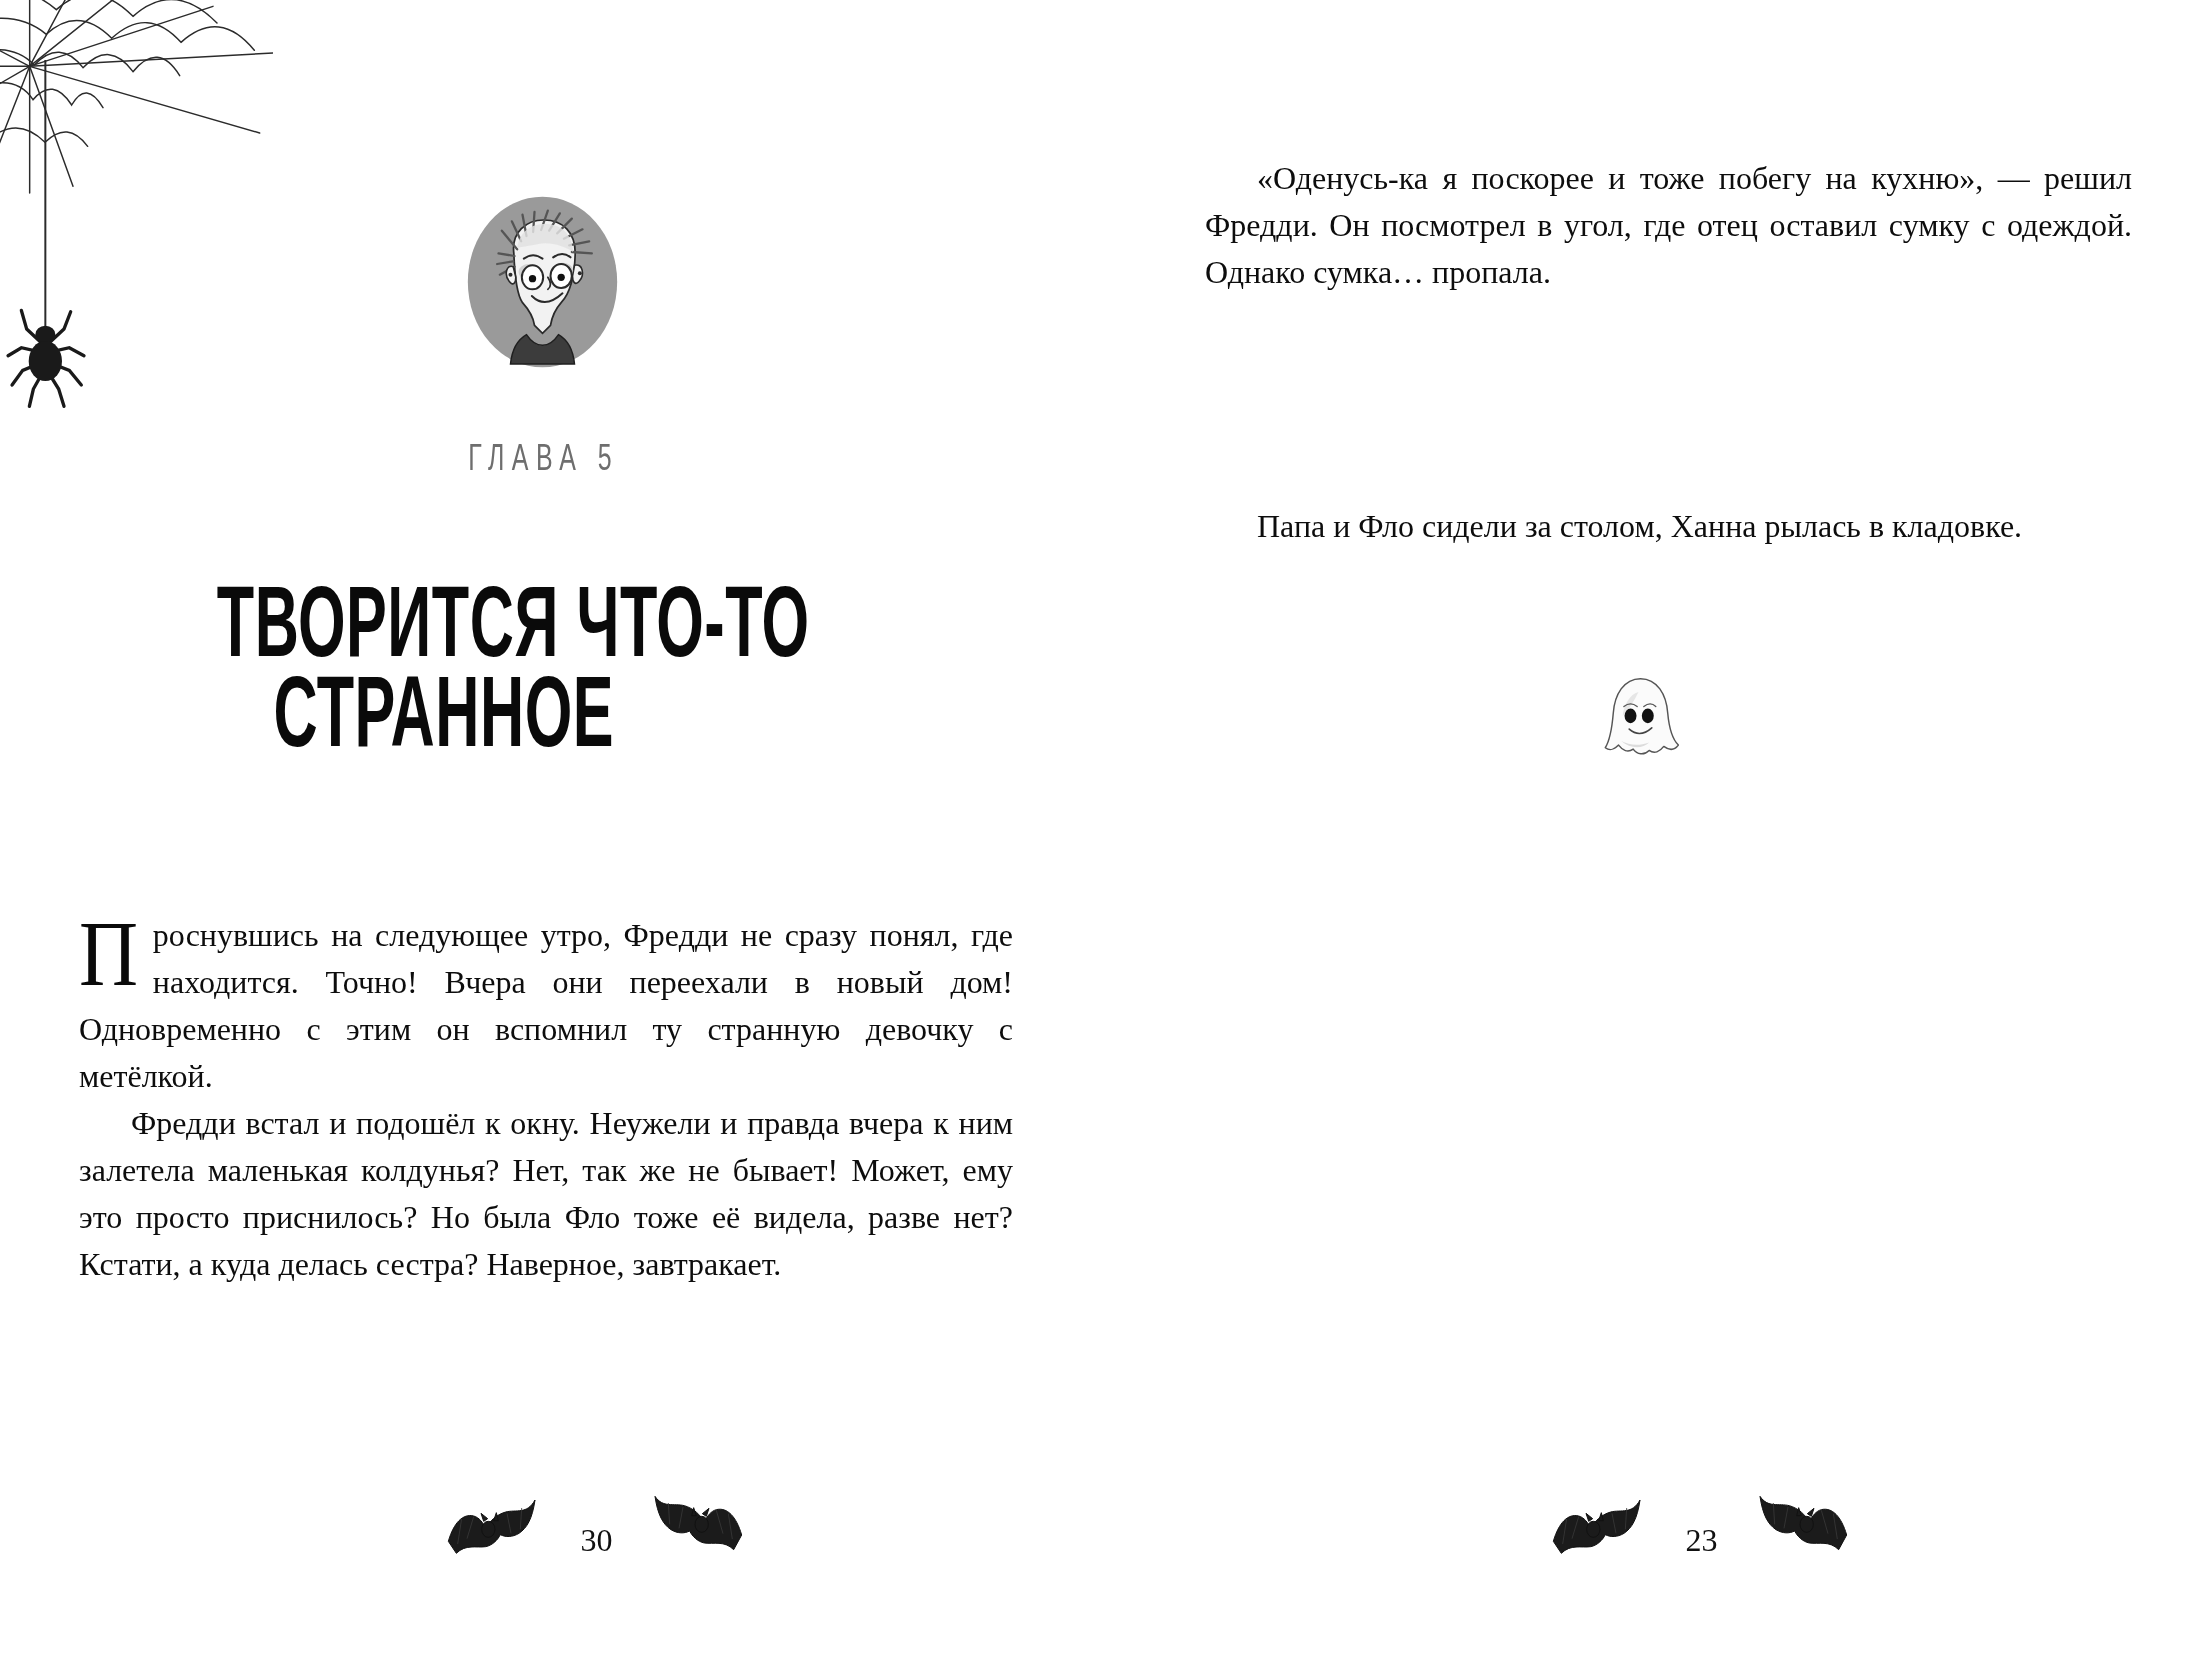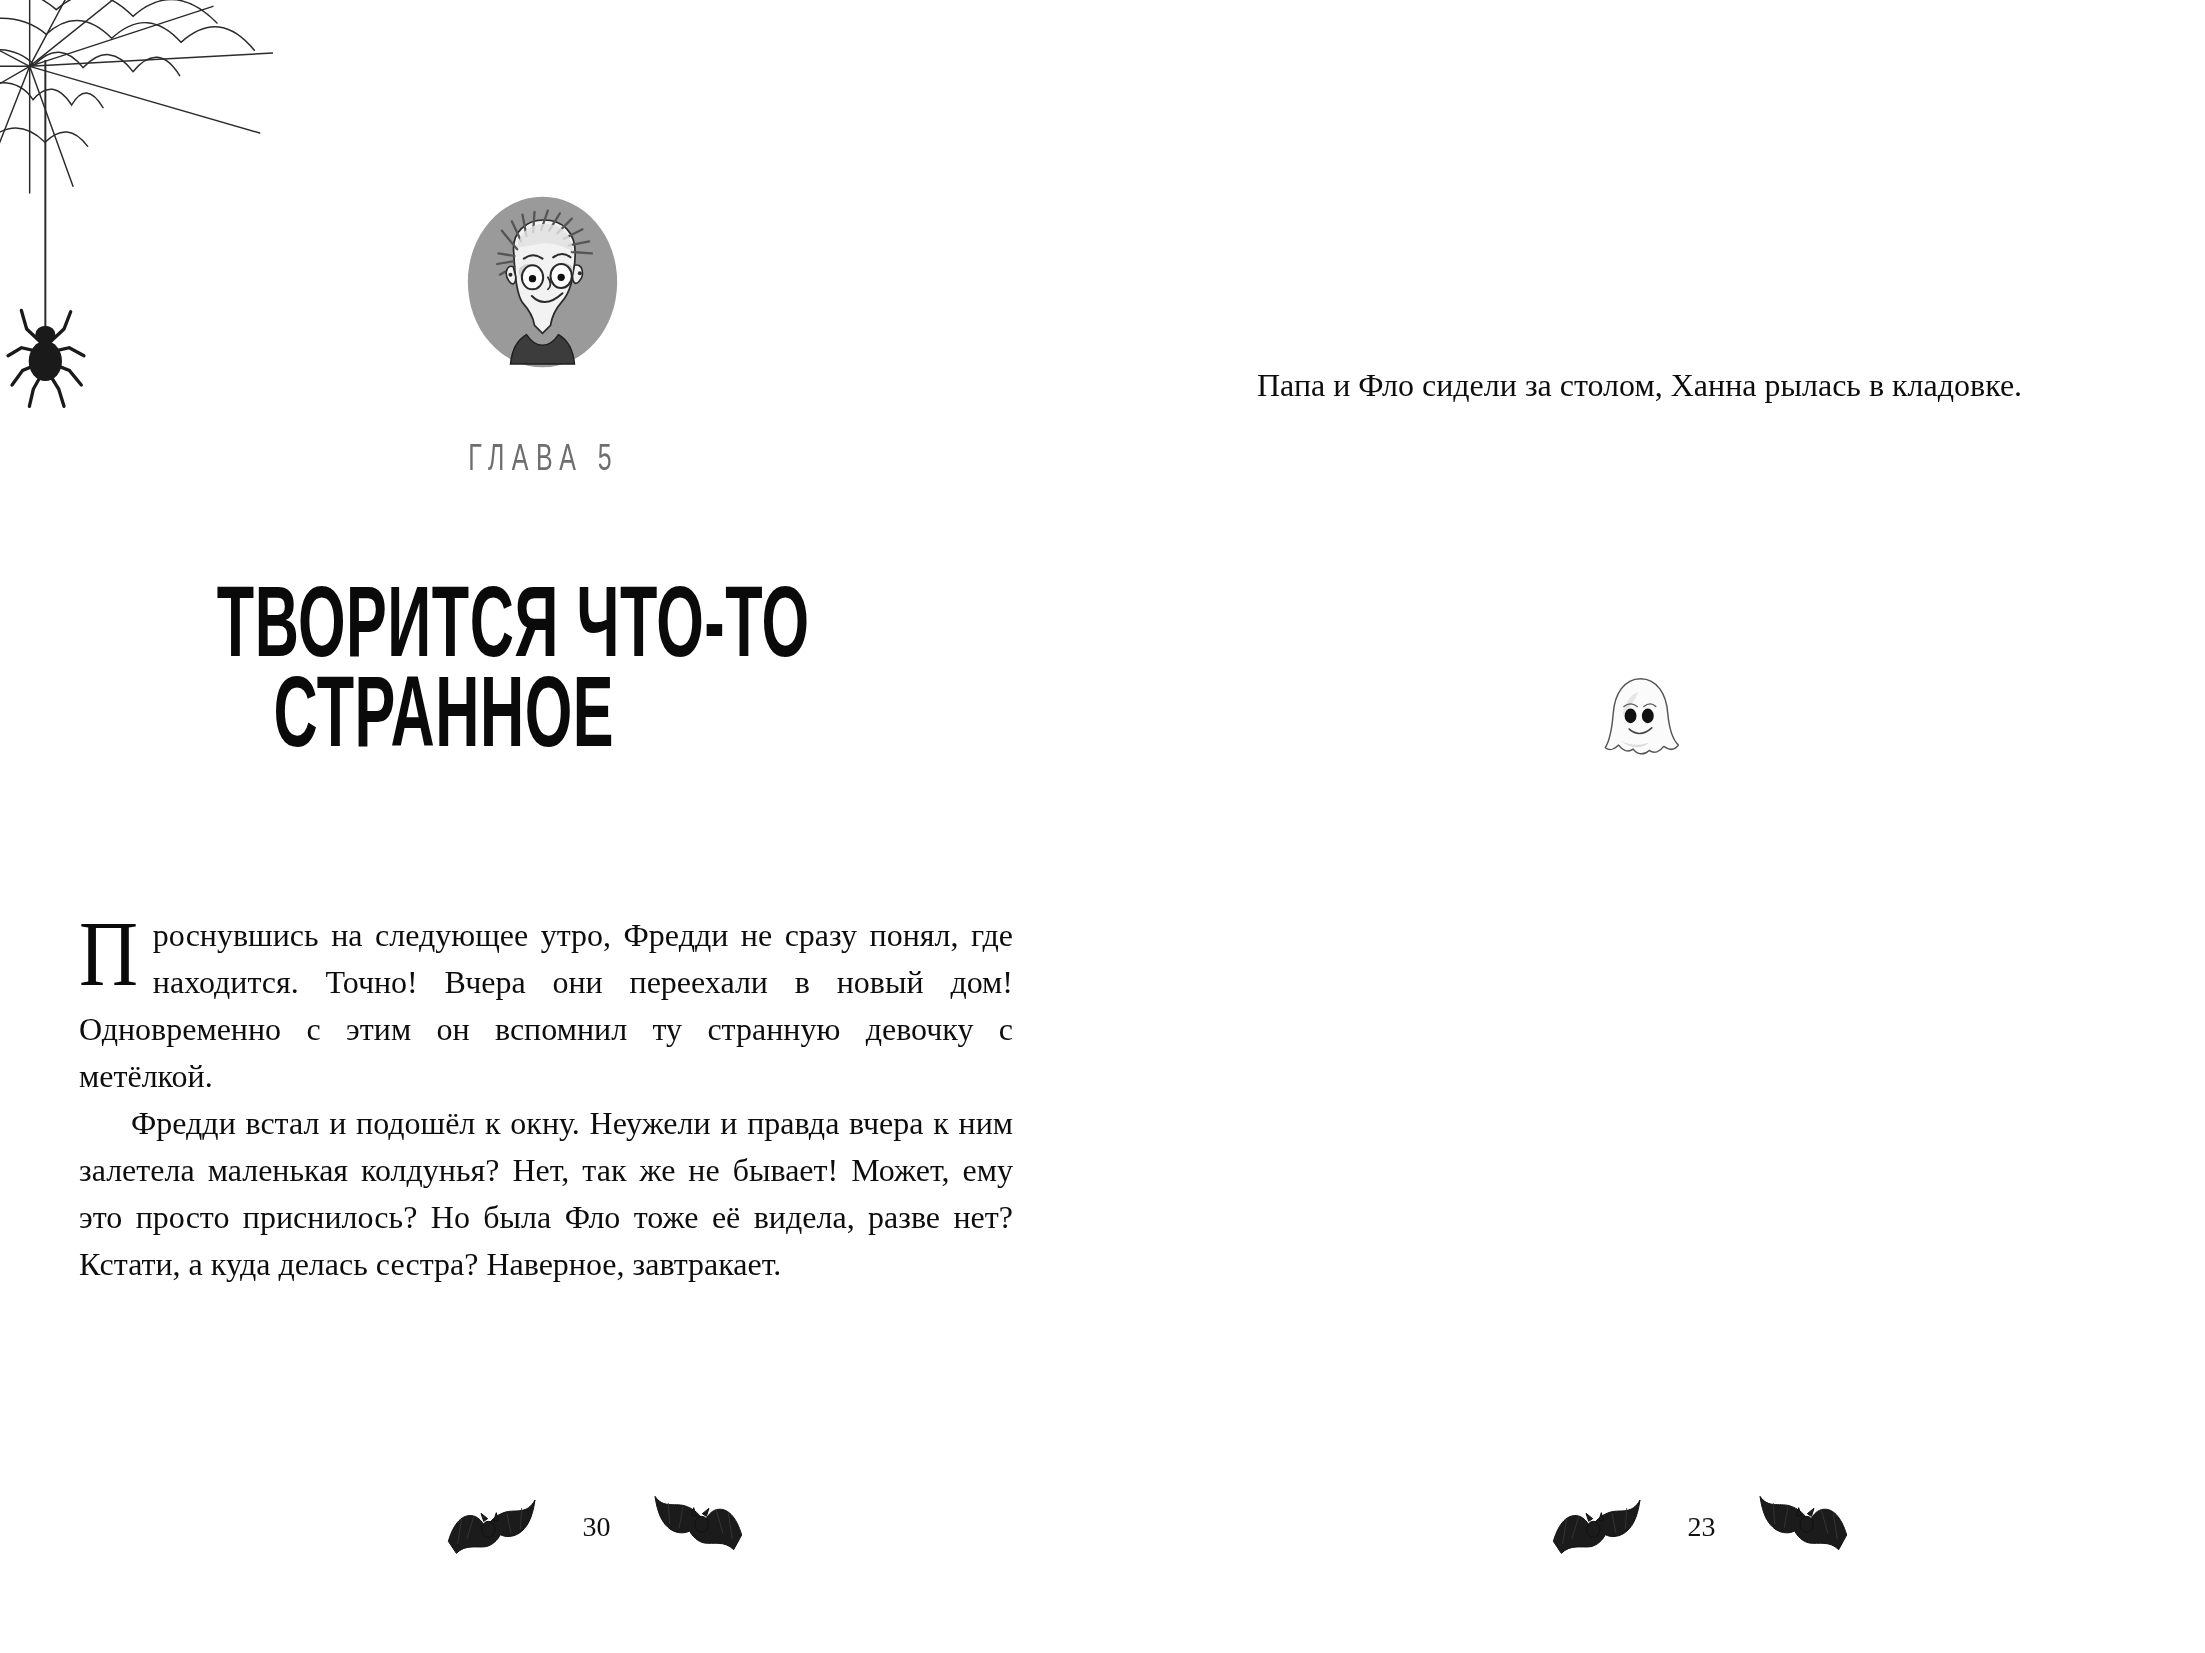--- a/index.html
+++ b/index.html
@@ -145,24 +145,24 @@
     bottom: 59px;
     width: 307px;
     height: 100px;
   }
   .folio-left  { left: 443px; }
   .folio-right { left: 1548px; }
   .folio-num {
     position: absolute;
     left: 0;
     right: 0;
-    top: 16px;
+    top: 27px;
     text-align: center;
     font-family: "Liberation Serif", "DejaVu Serif", serif;
-    font-size: 28px;
+    font-size: 32px;
     color: #111111;
   }
   .bat {
     position: absolute;
     width: 100px;
     height: 64px;
   }
   .bat-l { left: 4px;  top: 1.3px; }
   .bat-r { left: 200px; top: 0px; }
 </style>
@@ -300,20 +300,21 @@
             <path d="M128,28 L134,66"></path>
           <path d="M60,18 L54,50"></path>
             <path d="M38,12 L40,44"></path>
         </g>
       </svg>
     </div>
   </div>
 
   <div class="right-page">
     <div class="col col-right" style="left:103px;">
+      <p>«Оденусь-ка я поскорее и тоже побегу на кухню», — решил Фредди. Он посмотрел в угол, где отец оставил сумку с одеждой. Однако сумка… пропала.</p>
       <div style="height:207px"></div>
       <p>Папа и Фло сидели за столом, Ханна рылась в кладовке.</p>
     </div>
 
     <svg style="position:absolute;left:495px;top:672px;width:87px;height:101px;" viewBox="0 0 130 152">
       <path d="M65,10 C40,10 26,34 24,62 C22,86 18,104 12,114 C20,120 26,116 32,110
                C38,118 46,122 54,116 C60,124 70,126 78,118 C86,124 94,120 100,112
                C108,118 116,118 122,110 C112,100 108,84 106,62 C104,34 90,10 65,10 Z" fill="#fbfbfb" stroke="#555555" stroke-width="2.2" stroke-linejoin="round"></path>
       <path d="M62,30 C48,34 40,50 38,66 C48,56 56,42 62,30 Z" fill="#e6e6e6"></path>
       <path d="M36,104 C48,110 62,112 78,106 C68,116 50,116 36,104 Z" fill="#dcdcdc"></path>

